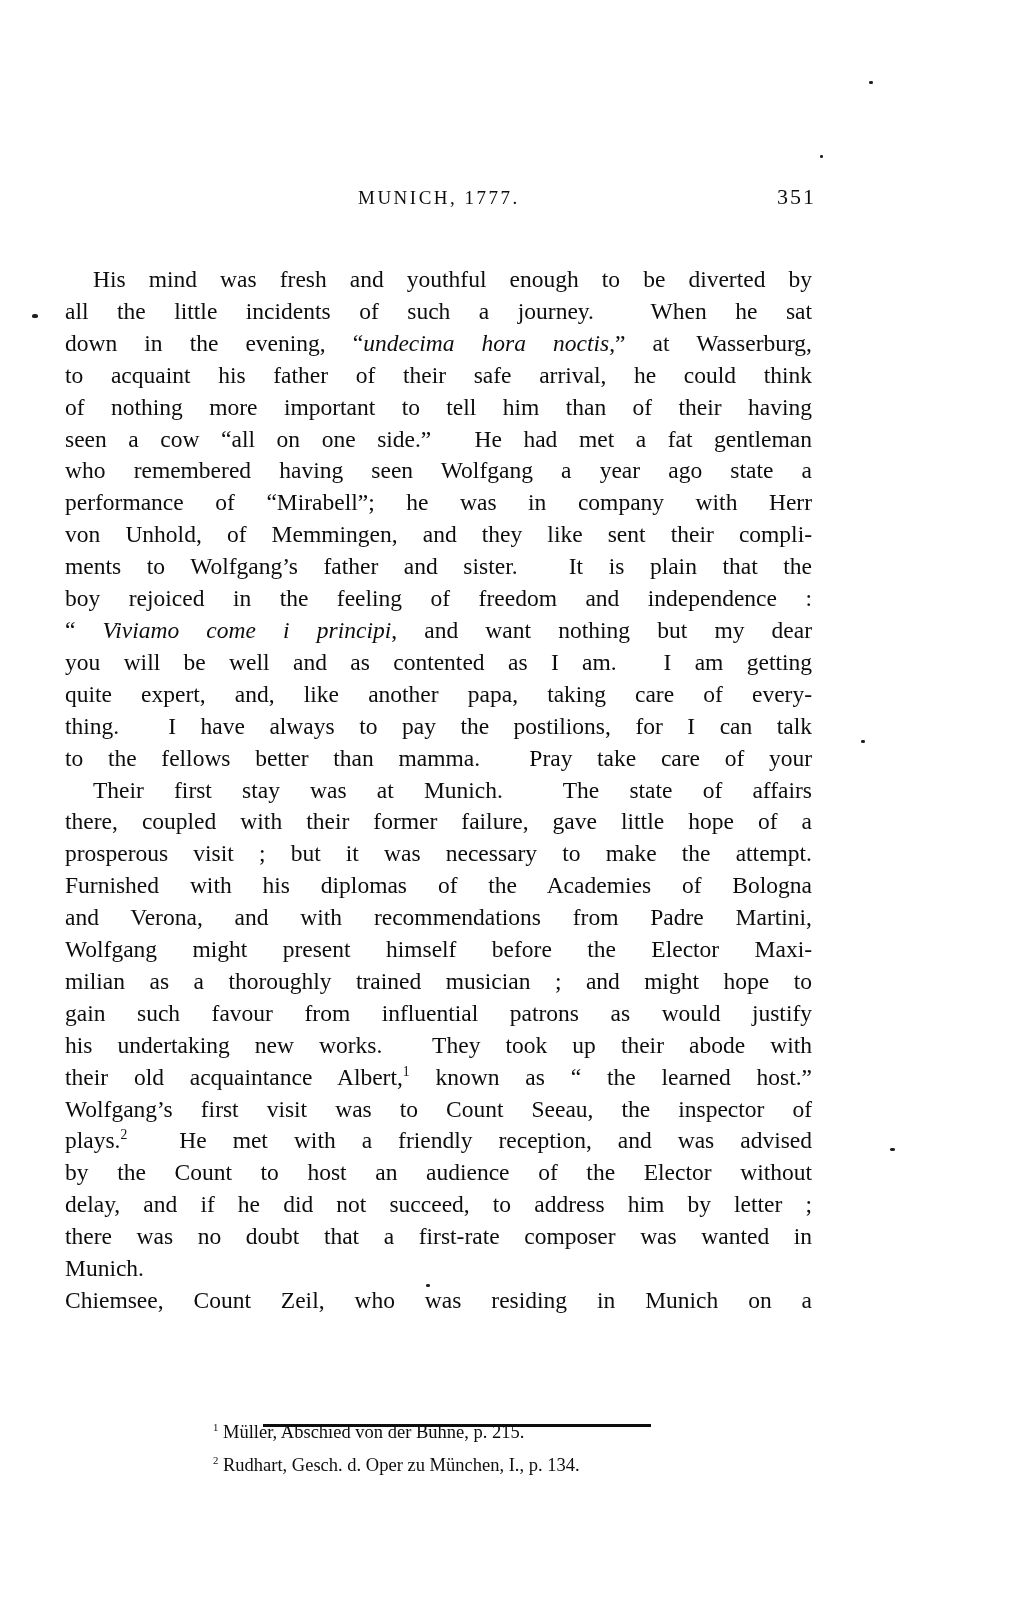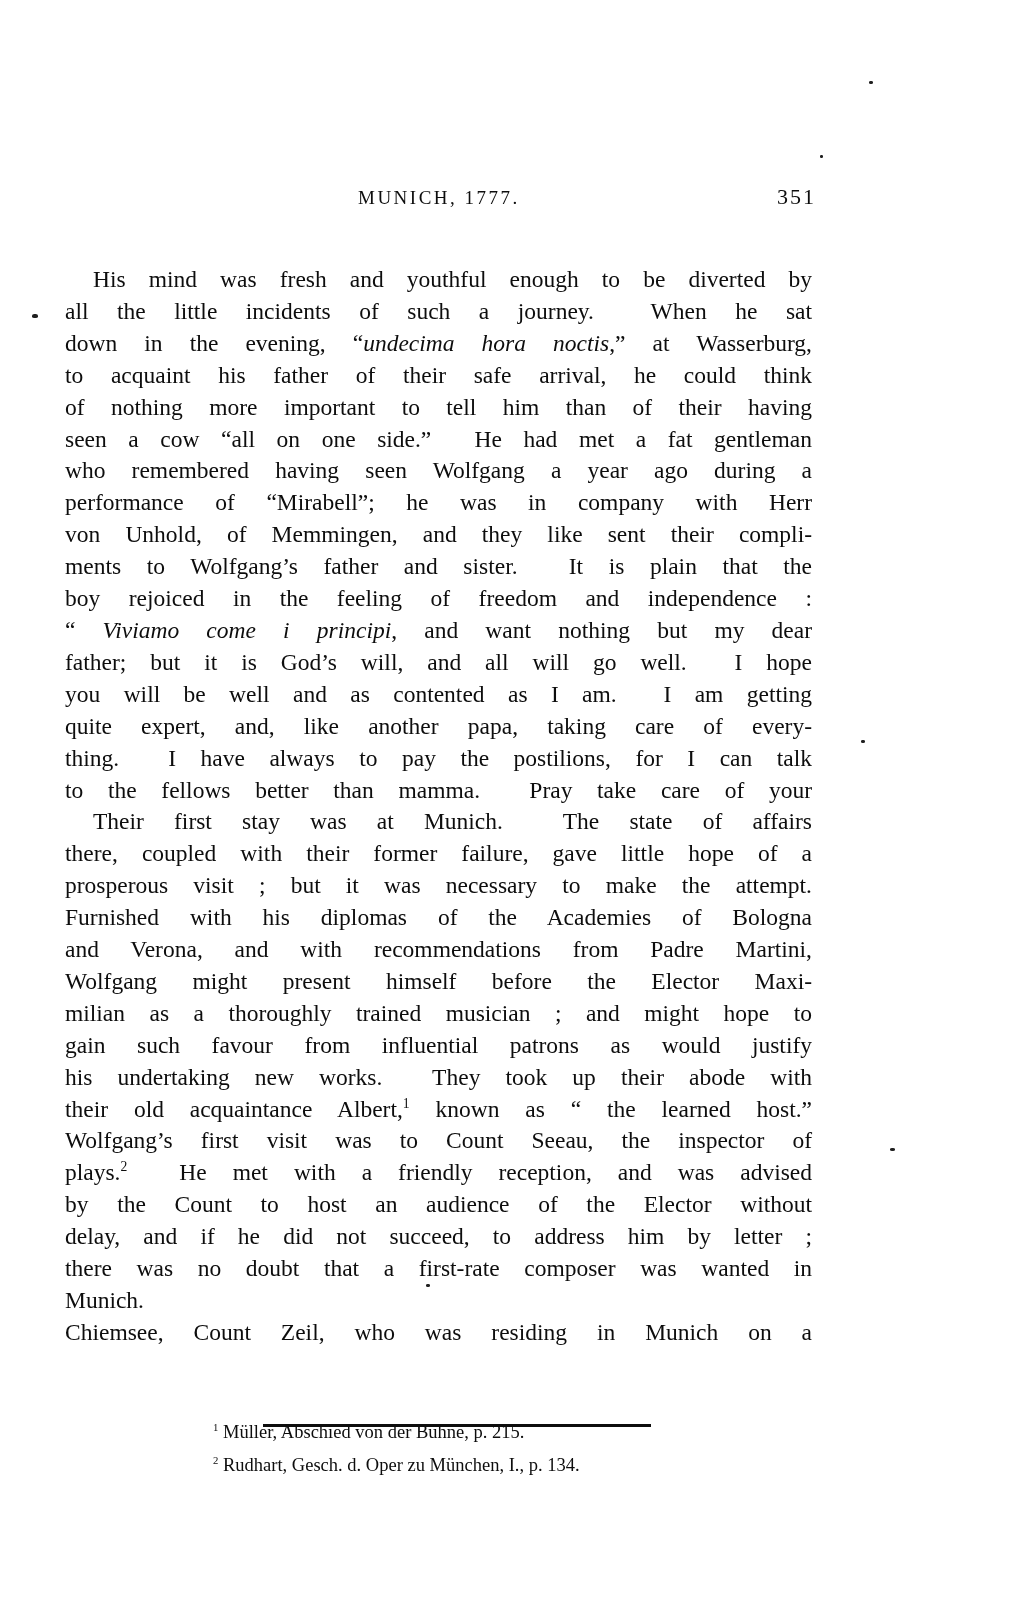--- a/index.html
+++ b/index.html
@@ -84,27 +84,26 @@
 
   <div class="page-number">351</div>
 
   <div class="body-text">
       <div class="line indent">His mind was fresh and youthful enough to be diverted by</div>
       <div class="line">all the little incidents of such a journey.&nbsp; When he sat</div>
       <div class="line">down in the evening, “<i>undecima hora noctis</i>,” at Wasserburg,</div>
       <div class="line">to acquaint his father of their safe arrival, he could think</div>
       <div class="line">of nothing more important to tell him than of their having</div>
       <div class="line">seen a cow “all on one side.”&nbsp; He had met a fat gentleman</div>
-      <div class="line">who remembered having seen Wolfgang a year ago during a</div>
+      <div class="line">who remembered having seen Wolfgang a year ago state a</div>
       <div class="line">performance of “Mirabell”; he was in company with Herr</div>
       <div class="line">von Unhold, of Memmingen, and they like sent their compli-</div>
       <div class="line">ments to Wolfgang’s father and sister.&nbsp; It is plain that the</div>
       <div class="line">boy rejoiced in the feeling of freedom and independence&nbsp;:</div>
       <div class="line">“&nbsp;<i>Viviamo come i principi</i>, and want nothing but my dear</div>
-      <div class="line">father; but it is God’s will, and all will go well.&nbsp; I hope</div>
       <div class="line">you will be well and as contented as I am.&nbsp; I am getting</div>
       <div class="line">quite expert, and, like another papa, taking care of every-</div>
       <div class="line">thing.&nbsp; I have always to pay the postilions, for I can talk</div>
       <div class="line">to the fellows better than mamma.&nbsp; Pray take care of your</div>
       <div class="line indent">Their first stay was at Munich.&nbsp; The state of affairs</div>
       <div class="line">there, coupled with their former failure, gave little hope of a</div>
       <div class="line">prosperous visit&nbsp;; but it was necessary to make the attempt.</div>
       <div class="line">Furnished with his diplomas of the Academies of Bologna</div>
       <div class="line">and Verona, and with recommendations from Padre Martini,</div>
       <div class="line">Wolfgang might present himself before the Elector Maxi-</div>

